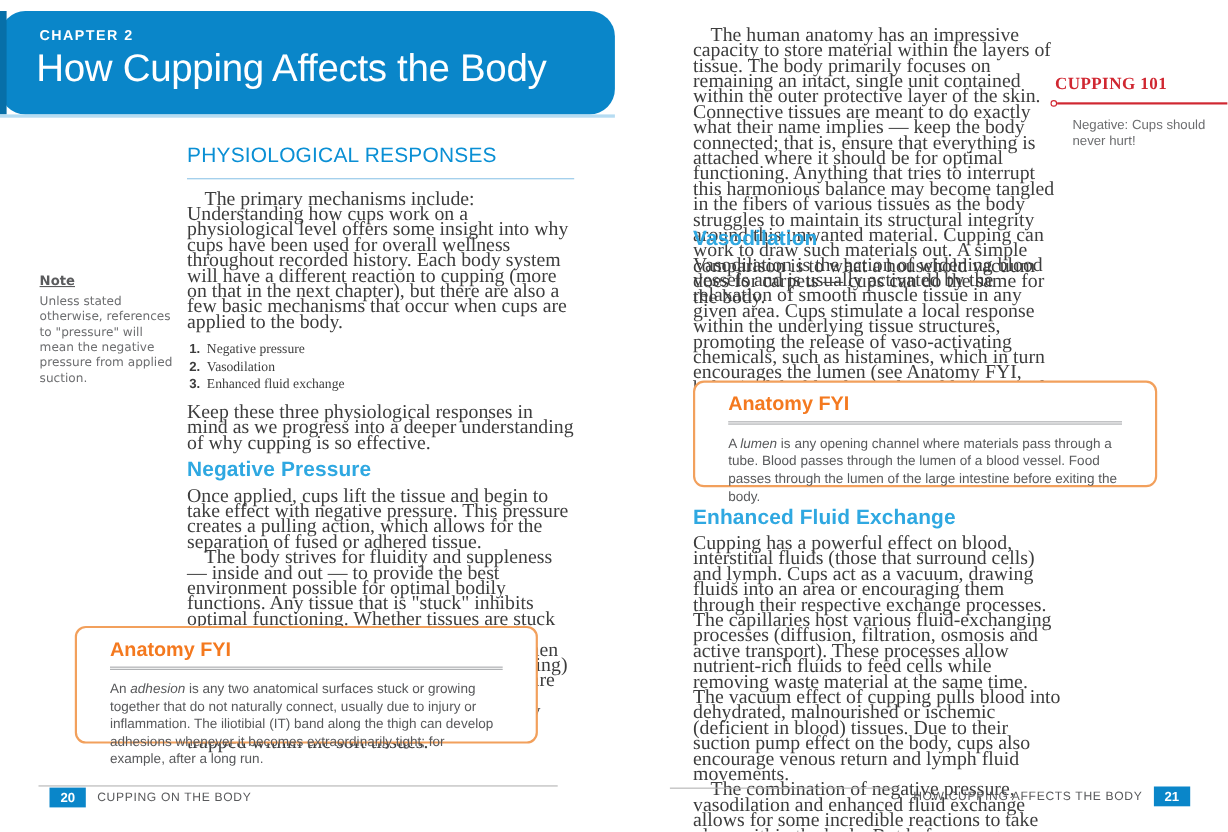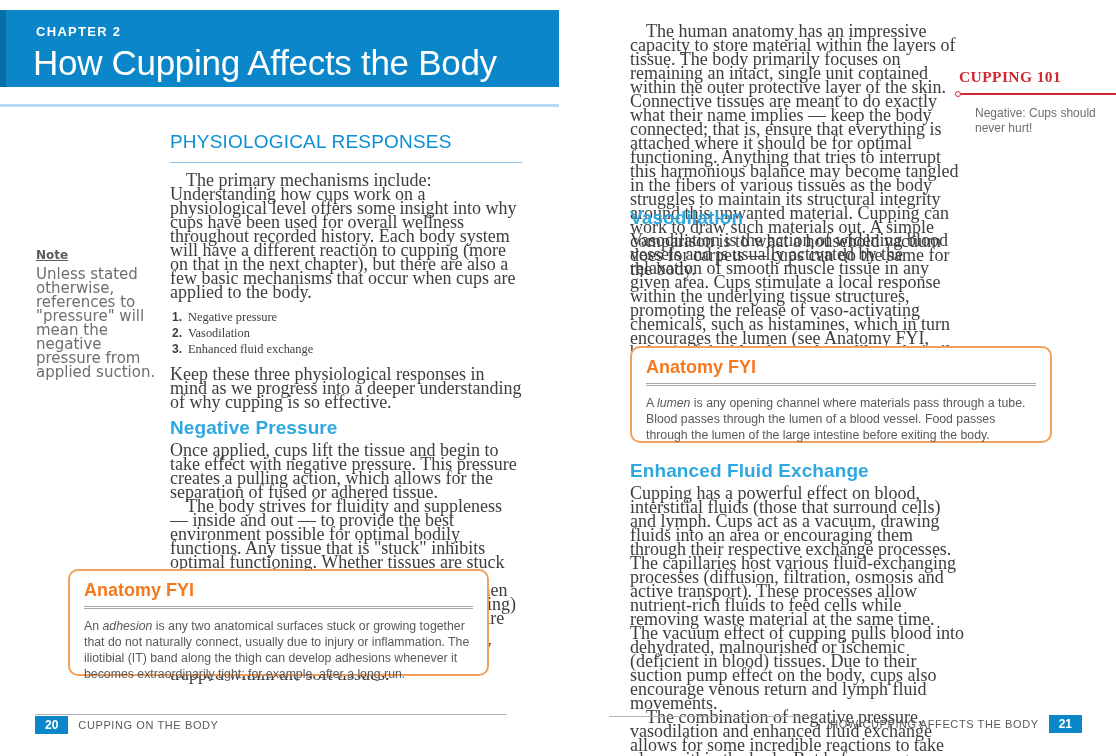--- a/index.html
+++ b/index.html
@@ -3,52 +3,52 @@
 <meta charset="utf-8">
 <style>
   html,body{margin:0;padding:0;}
   body{
     width:1116px;height:756px;background:#ffffff;position:relative;overflow:hidden;
     font-family:"Liberation Serif",serif;
   }
   .spread{position:absolute;inset:0;}
 
   
-  .chapter-header{position:absolute;left:0;top:10px;width:559px;height:77px;background:#0a86c9;color:#fff;}
+  .chapter-header{position:absolute;left:0;top:10px;width:559px;height:94px;background:#0a86c9;color:#fff;border-radius:23px;}
   .spine-edge{position:absolute;left:0;top:0;width:6px;height:100%;background:#076fa8;}
   .chapter-label{position:absolute;left:36px;top:14px;font-family:"Liberation Sans",sans-serif;
     font-weight:bold;font-size:13px;letter-spacing:1.3px;}
   .chapter-title{position:absolute;left:33px;top:33px;margin:0;font-family:"Liberation Sans",sans-serif;
     font-weight:400;font-size:35px;letter-spacing:-0.3px;}
   .header-rule{position:absolute;left:0;top:104px;width:559px;height:3px;background:#b6dcf2;}
 
   
   .note{position:absolute;left:36px;top:248px;width:124px;font-family:"DejaVu Sans",sans-serif;
     color:#6d6e70;}
   .note-title{font-size:12px;font-weight:bold;text-decoration:underline;margin-bottom:5px;color:#5a5b5d;}
-  .note-text{font-size:15px;line-height:14px;}
+  .note-text{font-size:11px;line-height:14px;}
 
   
   .left-col{position:absolute;left:170px;top:131px;width:352px;}
   .section-heading{margin:0 0 9px;font-family:"Liberation Sans",sans-serif;font-weight:normal;
     font-size:19px;letter-spacing:0.2px;color:#0a8fd4;}
   .heading-rule{border:0;border-top:1px solid #8fc5e8;margin:0 0 10px;}
   p.body{margin:0;font-size:18px;line-height:14px;color:#3d3d3d;}
   p.indent{text-indent:16px;}
   .mech-list{margin:10px 0 10px 2px;}
   .mech-row{display:flex;line-height:16px;}
   .mech-num{width:16px;font-family:"Liberation Sans",sans-serif;font-weight:bold;font-size:12px;color:#3d3d3d;}
   .mech-label{font-size:12.4px;color:#3d3d3d;}
   .gap-after{margin-bottom:12px;}
   .sub-heading{margin:8px 0 4px;font-family:"Liberation Sans",sans-serif;font-weight:600;
     font-size:19px;color:#2fa8e1;letter-spacing:0.1px;}
 
   
   .fyi{position:absolute;box-sizing:border-box;background:#ffffff;border:2px solid #f2a express05c;
-    border-radius:10px;padding:9px 14px 8px;z-index:3;}
+    border-radius:10px;padding:9px 30px 8px;z-index:3;}
   .fyi{border:2px solid #f2a05c;}
   .fyi-left{left:68px;top:569px;width:421px;height:107px;}
   .fyi-right{left:630px;top:346px;width:422px;height:97px;}
   .fyi-title{margin:0 0 5px;font-family:"Liberation Sans",sans-serif;font-weight:bold;
     font-size:18px;color:#f4791f;}
   .fyi-rule{height:1px;border-top:1px solid #a7a9ac;border-bottom:1px solid #a7a9ac;margin-bottom:9px;}
   .fyi-text{margin:0;font-family:"Liberation Sans",sans-serif;font-size:12.3px;line-height:16px;color:#58595b;}
   .fyi-term{font-style:italic;}
 
   
@@ -62,21 +62,21 @@
   .c101-title{margin:0 0 0 4px;font-family:"Liberation Serif",serif;font-weight:bold;
     font-size:15.5px;letter-spacing:0.4px;color:#d02731;}
   .c101-rule-row{display:flex;align-items:center;margin-top:5px;}
   .c101-circle{width:4px;height:4px;border:1.5px solid #d02731;border-radius:50%;background:#fff;flex:0 0 auto;}
   .c101-line{flex:1;height:1.5px;background:#d02731;}
   .c101-text{margin:9px 0 0 20px;font-family:"Liberation Sans",sans-serif;font-size:12px;
     line-height:15px;color:#6d6e70;}
 
   
   .footer-left{position:absolute;left:35px;top:714px;width:472px;border-top:1px solid #b3b3b3;z-index:4;}
-  .footer-row{display:flex;align-items:center;margin-top:1px;}
+  .footer-row{display:flex;align-items:center;margin-top:1px;margin-left:10px;}
   .pageno-box{display:inline-block;background:#0a86c9;color:#fff;font-family:"Liberation Sans",sans-serif;
     font-weight:bold;font-size:12px;line-height:18px;padding:0 10px;}
   .footer-label{font-family:"Liberation Sans",sans-serif;font-size:11px;letter-spacing:0.6px;
     color:#58595b;margin-left:10px;}
   .footer-right{position:absolute;left:609px;top:715px;width:473px;display:flex;align-items:flex-start;z-index:4;}
   .fr-rule{flex:1;height:1px;background:#b3b3b3;margin-top:1px;}
   .footer-right .footer-label{margin:3px 10px 0 12px;}
 </style>
 </head>
 <body>

